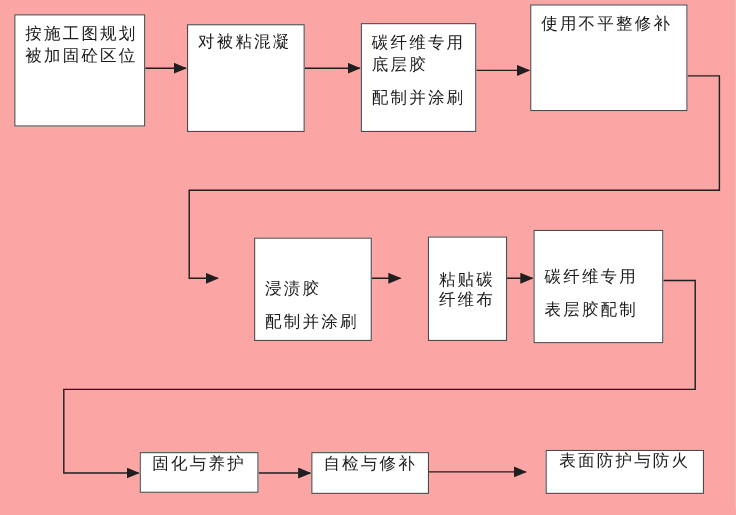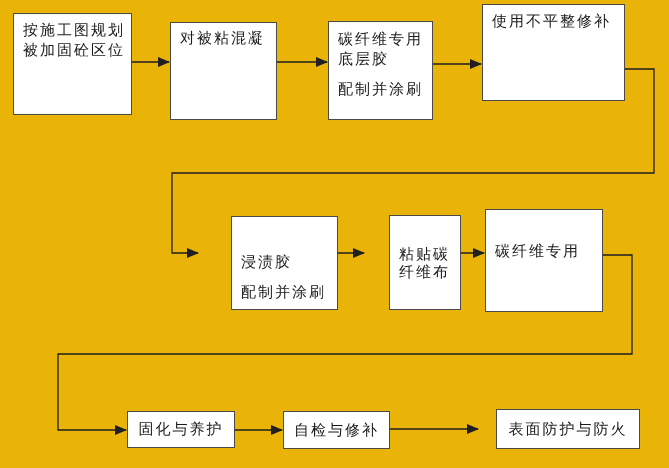--- a/index.html
+++ b/index.html
@@ -5,21 +5,21 @@
   html, body {
     margin: 0;
     padding: 0;
     background: #ffffff;
     font-family: "DejaVu Sans", sans-serif;
   }
   .stage {
     position: relative;
     width: 669px;
     height: 468px;
-    background: #eab308;
+    background: #fca5a5;
     overflow: hidden;
   }
   .edge-layer {
     position: absolute;
     left: 0;
     top: 0;
     width: 669px;
     height: 468px;
   }
   .edge {
@@ -44,21 +44,20 @@
   .lh-mid   .ln { line-height: 18px; }
   .pt0  { padding-top: 0; }
   .pt6  { padding-top: 6px; }
   .pt7  { padding-top: 7px; }
   .pt26 { padding-top: 26px; }
   .pt29 { padding-top: 29px; }
   .pt30 { padding-top: 30px; margin-left: 32px; }
   .para-gap { margin-top: 10px; }
   .single {
     display: flex;
-    align-items: center;
     justify-content: center;
     padding: 0;
   }
 </style>
 </head>
 <body>
 
 <div class="stage">
 
   <svg class="edge-layer" viewBox="0 0 669 468" xmlns="http://www.w3.org/2000/svg">
@@ -102,20 +101,21 @@
     <div class="ln">配制并涂刷</div>
   </div>
 
   <div class="box lh-mid pt29" style="left:365px;top:215px;width:72px;height:95px;margin-left:24px;">
     <div class="ln">粘贴碳</div>
     <div class="ln">纤维布</div>
   </div>
 
   <div class="box lh-loose pt26" style="left:485px;top:209px;width:118px;height:103px;">
     <div class="ln">碳纤维专用</div>
+    <div class="ln">表层胶配制</div>
   </div>
 
   <div class="box single" style="left:127px;top:411px;width:108px;height:37px;">
     <div class="ln">固化与养护</div>
   </div>
 
   <div class="box single" style="left:283px;top:411px;width:107px;height:38px;">
     <div class="ln">自检与修补</div>
   </div>
 

